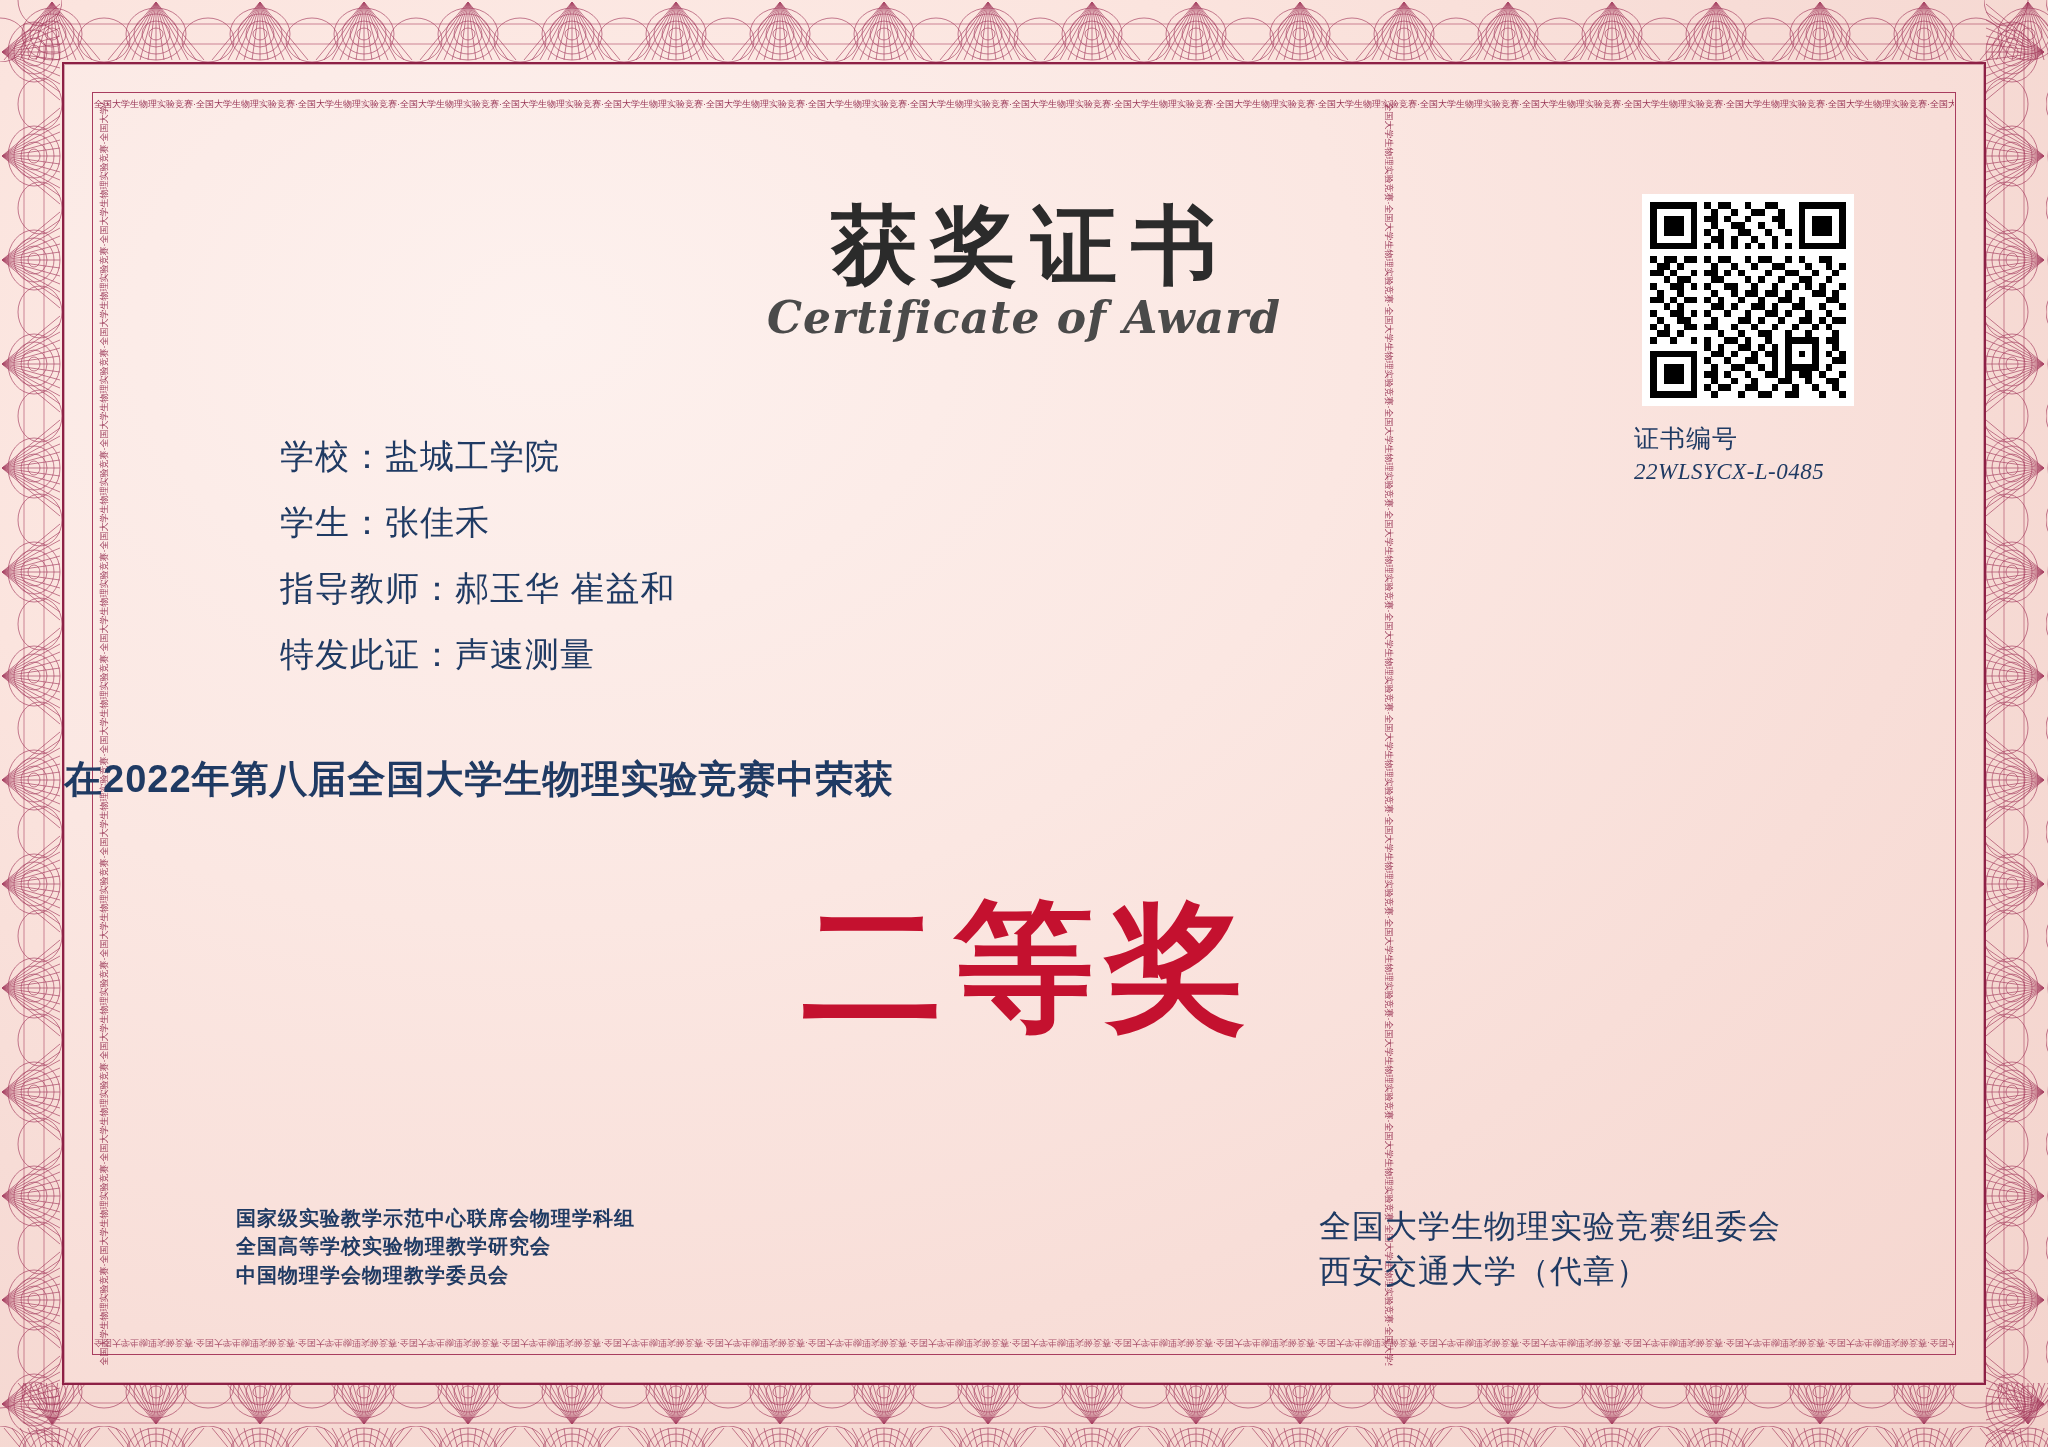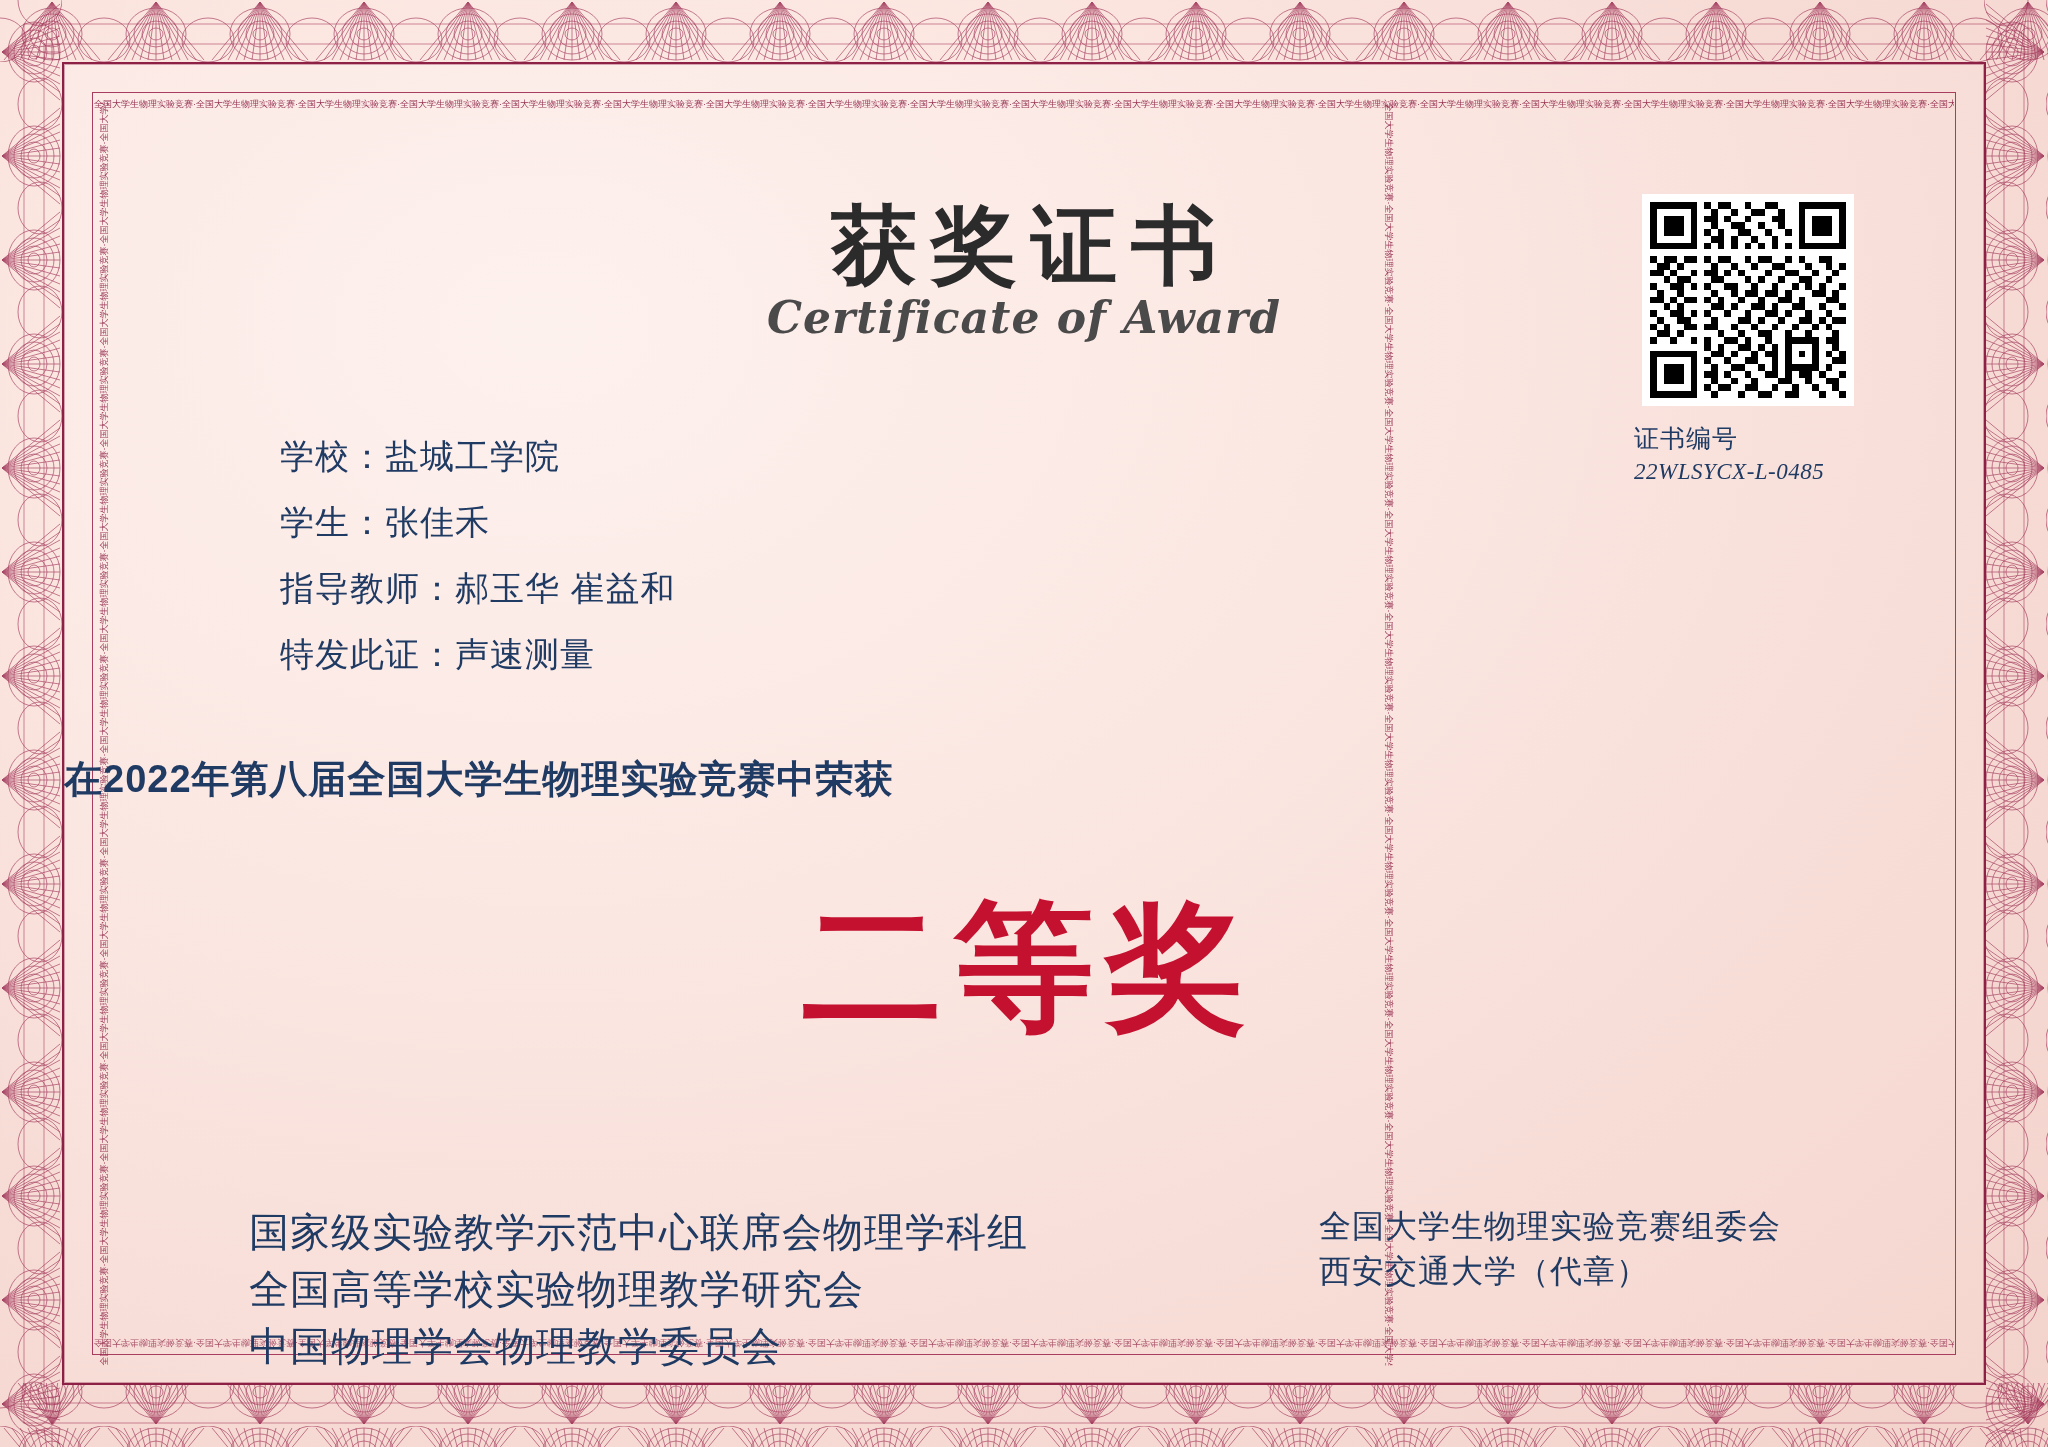--- a/index.html
+++ b/index.html
@@ -168,26 +168,27 @@
     position: absolute;
     top: 1065px;
     left: 320px;
     font-size: 34px;
     color: #1f3a63;
     letter-spacing: 2px;
   }
 
   .issuers-left {
     position: absolute;
-    left: 185px;
+    left: 172px;
     top: 1140px;
-    font-size: 40px;
+    font-size: 20px;
     line-height: 1.42;
     color: #1f3a63;
     letter-spacing: 1px;
+    font-weight: bold;
   }
   .issuers-right {
     position: absolute;
     left: 1255px;
     top: 1140px;
     font-size: 32px;
     line-height: 1.42;
     color: #1f3a63;
     letter-spacing: 1px;
   }

